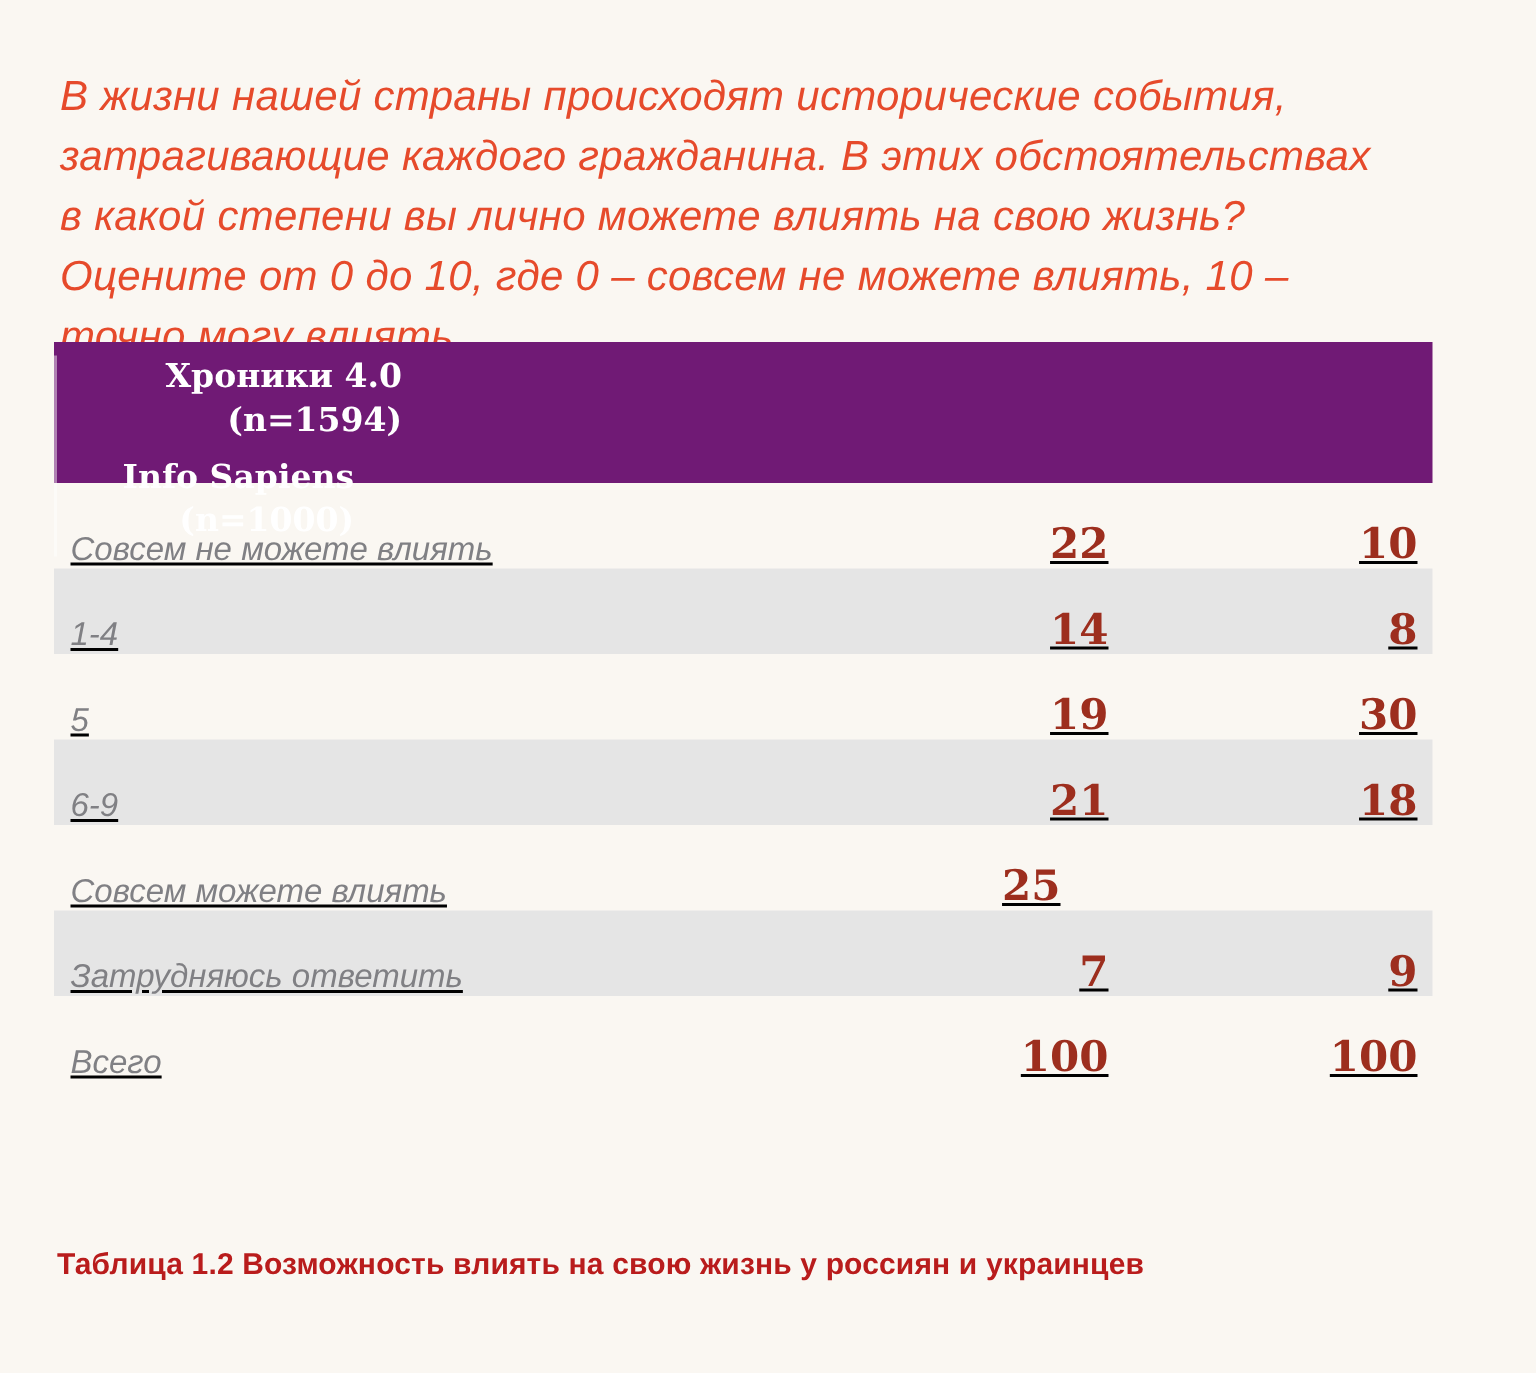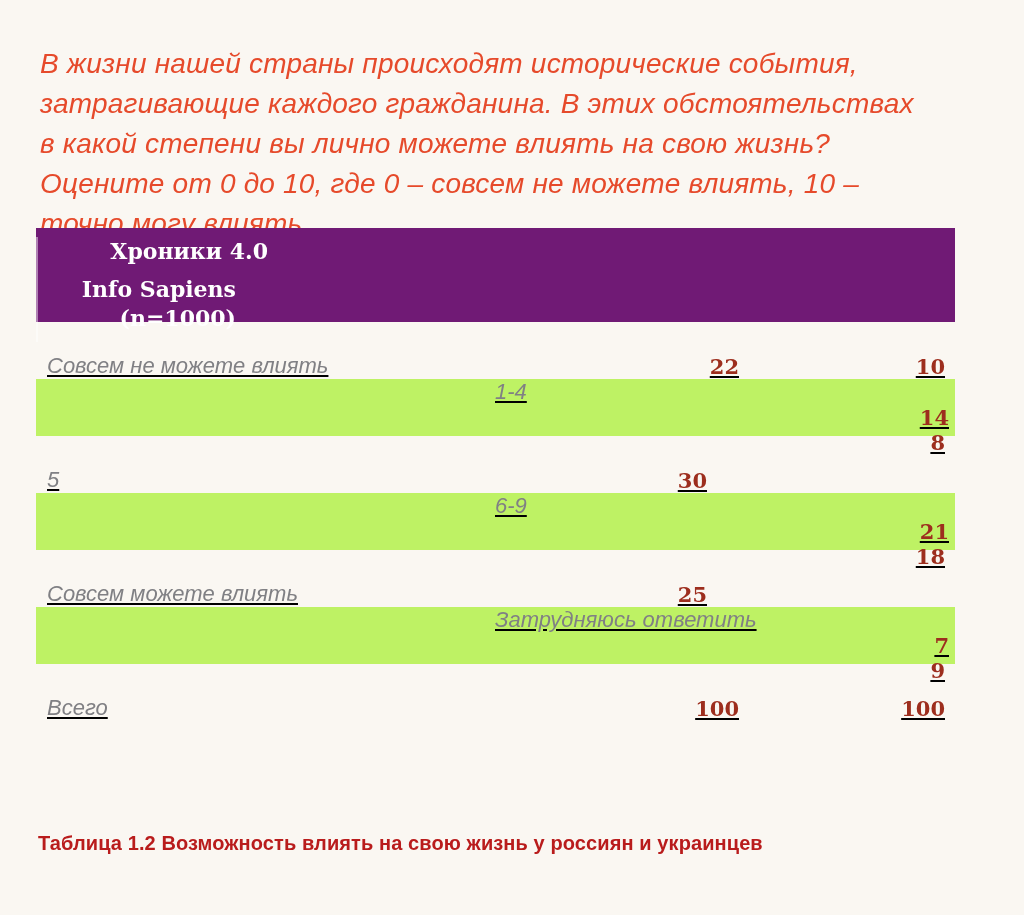--- a/index.html
+++ b/index.html
@@ -50,32 +50,32 @@
   .th.c2, .th.c3 { border-left: 2px solid rgba(255,255,255,0.45); }
   .th.c2 { padding-right: 6px; }
   .th.c3 { padding-right: 10px; }
 
   .trow {
     display: flex;
     height: 57px;
     align-items: flex-end;
     text-decoration: underline;
   }
-  .trow.alt { background: #bef264; flex-direction: column; }
+  .trow.alt { background: #e5e5e5; }
   .td-label {
     width: 471px;
     padding-left: 11px;
     font-style: italic;
     font-size: 22px;
     color: #808084;
   }
   .td-val {
     font-family: "DejaVu Serif", "Liberation Serif", serif;
     font-weight: bold;
-    font-size: 21px;
+    font-size: 28px;
     color: #9d2e1e;
     text-align: right;
   }
   .td-val.c2 { width: 238px; padding-right: 6px; }
   .td-val.c3 { width: 210px; padding-right: 10px; }
 
   .caption {
     position: absolute;
     left: 38px; top: 832px;
     font-size: 20px;
@@ -91,20 +91,21 @@
 
   <div class="title">В жизни нашей страны происходят исторические события, затрагивающие каждого гражданина. В этих обстоятельствах в какой степени вы лично можете влиять на свою жизнь? Оцените от 0 до 10, где 0 – совсем не можете влиять, 10 – точно могу влиять.</div>
 
   <div class="table">
 
     <div class="thead">
       <div class="th c1"></div>
       <div class="th c2">
         <div class="two-line">
           <div>Хроники 4.0</div>
+          <div>(n=1594)</div>
         </div>
       </div>
       <div class="th c3">
         <div class="two-line">
           <div>Info Sapiens</div>
           <div>(n=1000)</div>
         </div>
       </div>
     </div>
 
@@ -115,20 +116,21 @@
     </div>
 
     <div class="trow alt">
       <div class="td-label">1-4</div>
       <div class="td-val c2">14</div>
       <div class="td-val c3">8</div>
     </div>
 
     <div class="trow">
       <div class="td-label">5</div>
+      <div class="td-val c2">19</div>
       <div class="td-val c3">30</div>
     </div>
 
     <div class="trow alt">
       <div class="td-label">6-9</div>
       <div class="td-val c2">21</div>
       <div class="td-val c3">18</div>
     </div>
 
     <div class="trow">

